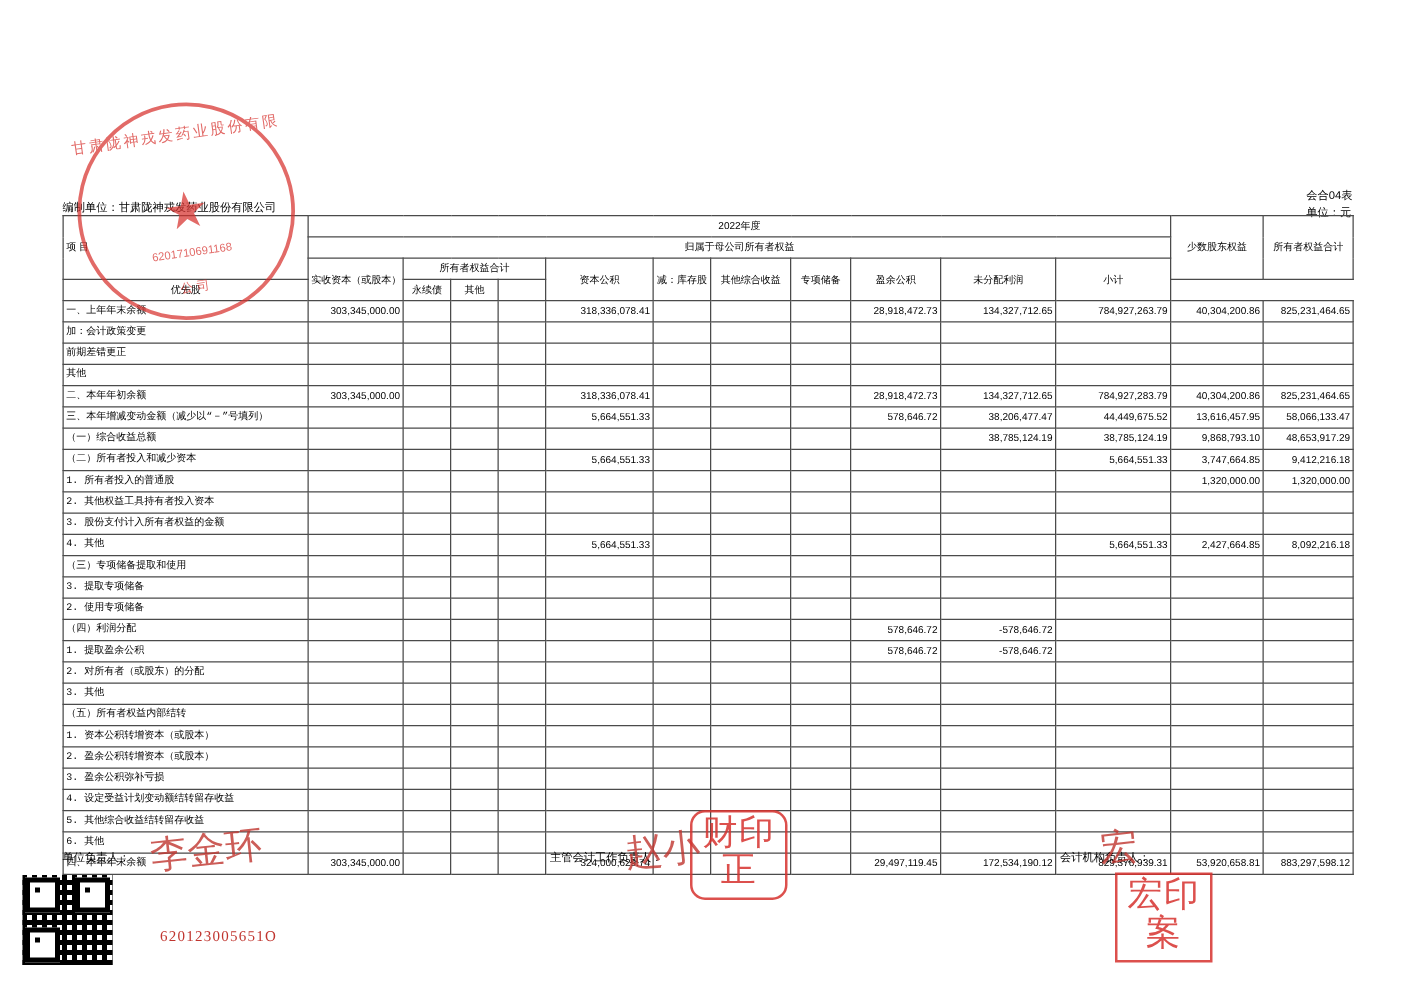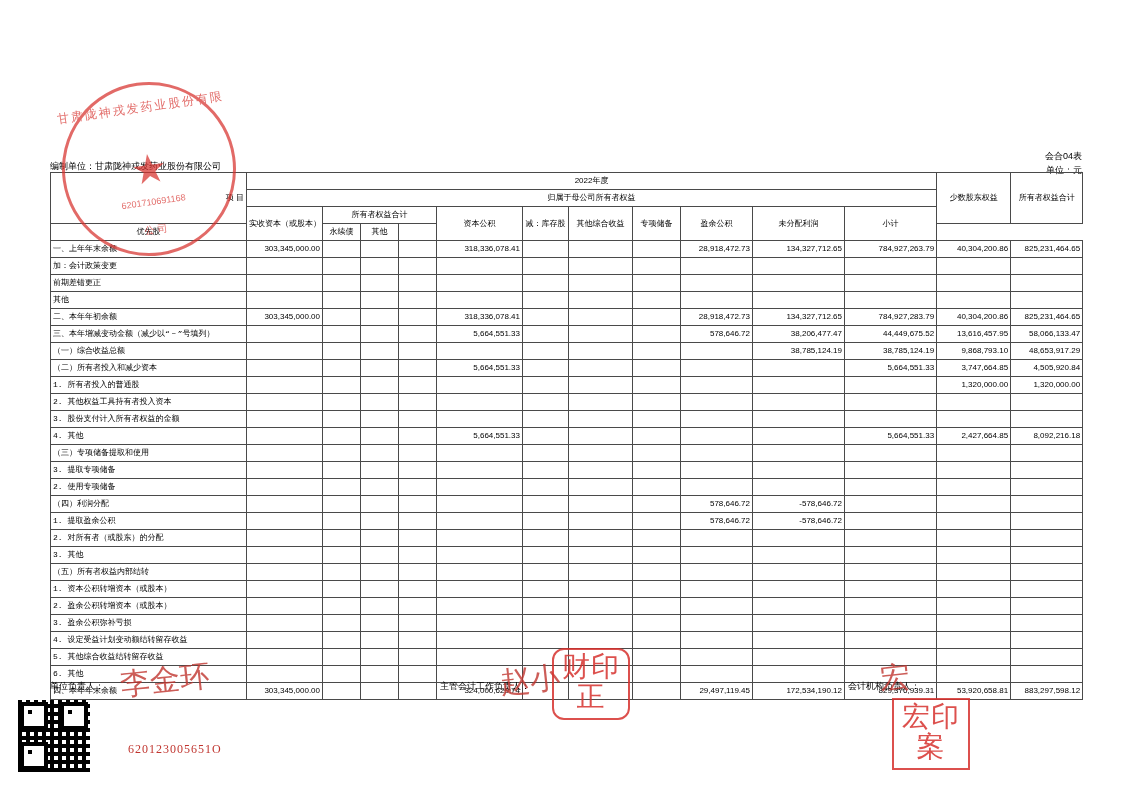--- a/index.html
+++ b/index.html
@@ -31,21 +31,20 @@
     font-weight: bold;
     letter-spacing: 1px;
     color: #000;
   }
   .form-code {
     position: absolute;
     top: 150px;
     right: 40px;
     font-size: 9px;
     color: #000;
-    text-align: right;
     line-height: 1.5;
   }
   .prep-unit {
     position: absolute;
     top: 160px;
     left: 50px;
     font-size: 9px;
     color: #000;
     white-space: nowrap;
   }
@@ -72,21 +71,21 @@
     overflow: hidden;
     white-space: nowrap;
     font-weight: normal;
   }
   .c-right  { text-align: right; padding-right: 4px; }
   .c-left   { text-align: left; padding-left: 3px; }
   .hdr { text-align: center; vertical-align: middle; }
   .lbl-indent1 { padding-left: 10px; }
   .lbl-indent2 { padding-left: 18px; }
   .rowlabel { font-size: 8px; font-family: Liberation Mono, monospace; }
-  .item-head { height: 34px; line-height: 34px; text-align: right; }
+  .item-head { height: 34px; line-height: 34px; text-align: left; }
 
   
   .sign-row {
     position: absolute;
     top: 680px;
     left: 50px;
     width: 1032px;
     font-size: 9px;
     color: #000;
   }
@@ -402,21 +401,21 @@
             <td class="c-right"></td>
             <td class="c-right"></td>
             <td class="c-right">5,664,551.33</td>
             <td class="c-right"></td>
             <td class="c-right"></td>
             <td class="c-right"></td>
             <td class="c-right"></td>
             <td class="c-right"></td>
             <td class="c-right">5,664,551.33</td>
             <td class="c-right">3,747,664.85</td>
-            <td class="c-right">4,505,920.84</td>
+            <td class="c-right">9,412,216.18</td>
           </tr>
           <tr>
             <td class="c-left rowlabel lbl-indent2">1. 所有者投入的普通股</td>
             <td class="c-right"></td>
             <td class="c-right"></td>
             <td class="c-right"></td>
             <td class="c-right"></td>
             <td class="c-right"></td>
             <td class="c-right"></td>
             <td class="c-right"></td>

